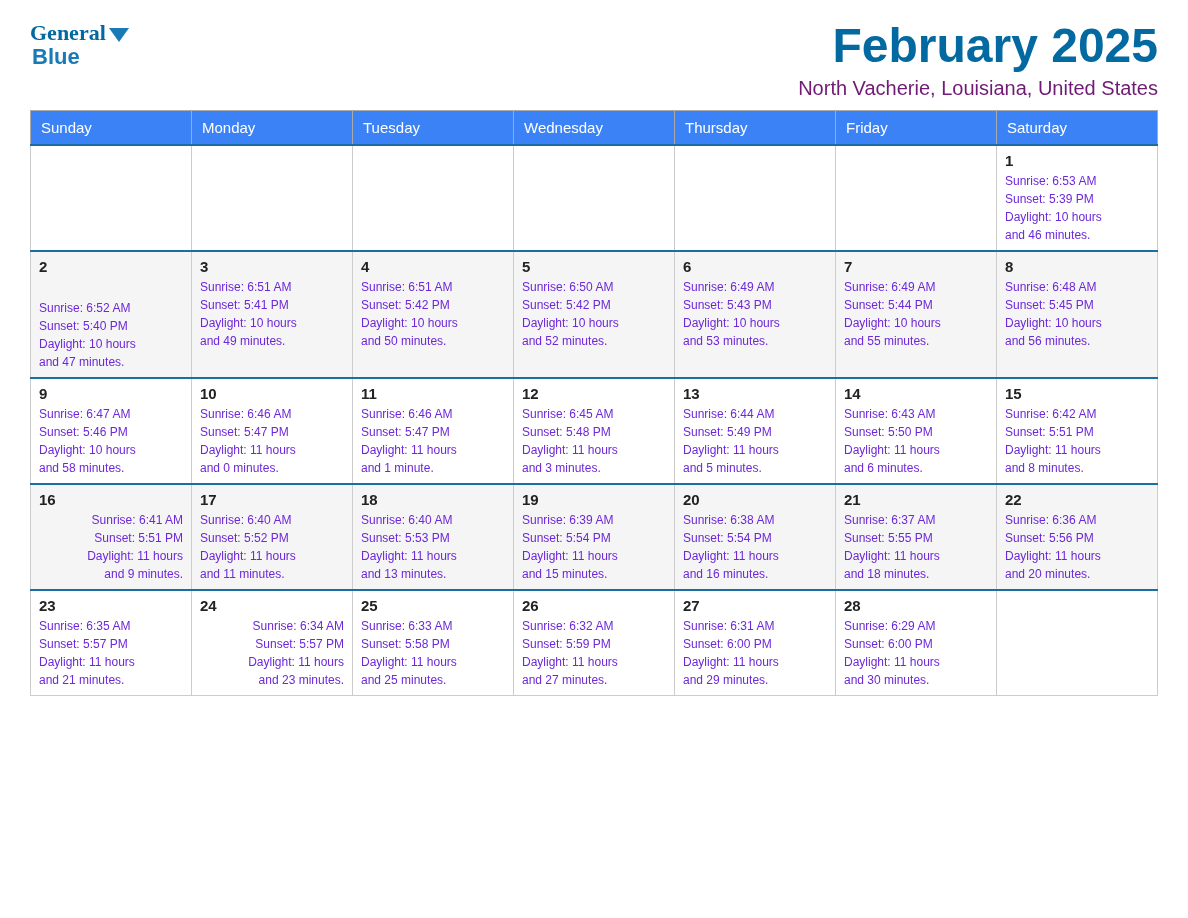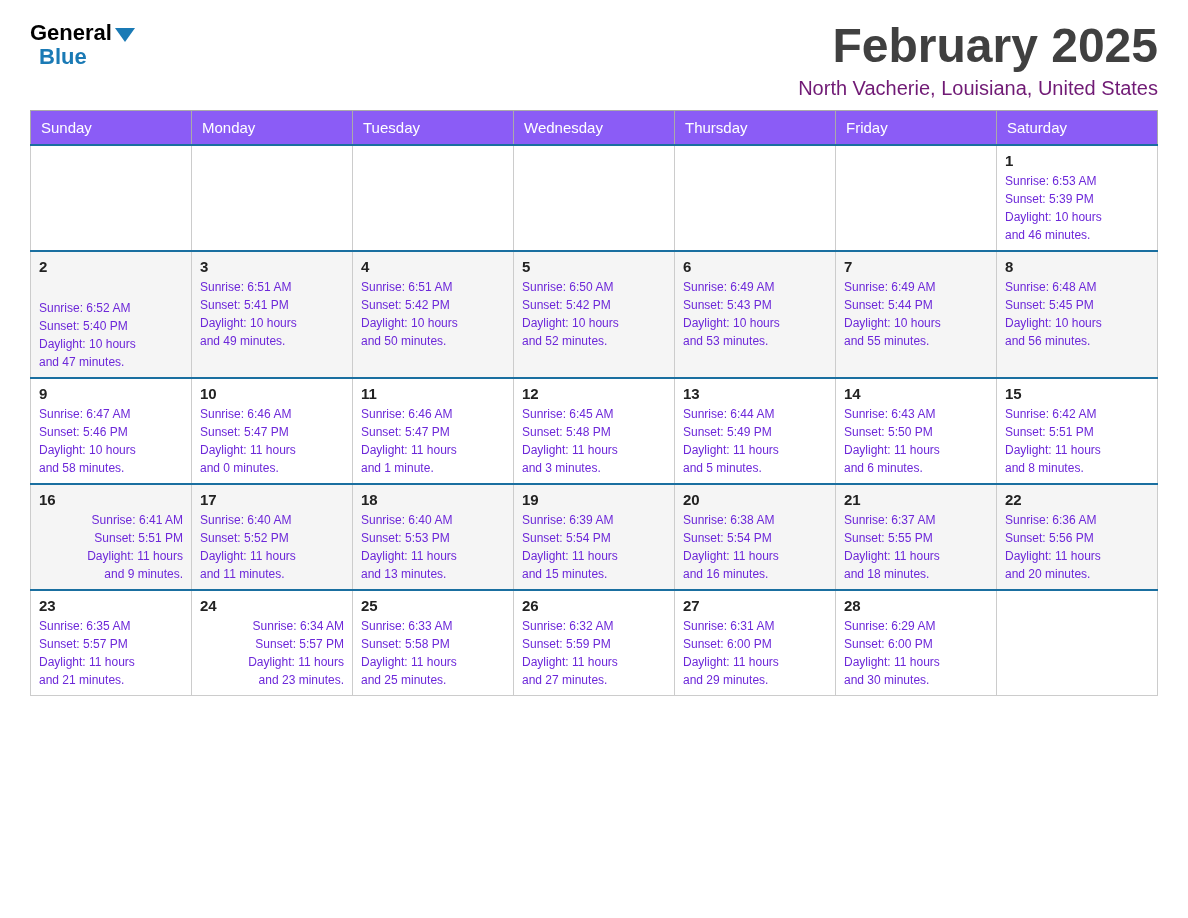--- a/index.html
+++ b/index.html
@@ -17,59 +17,60 @@
       margin-bottom: 10px;
     }
     .logo {
       display: flex;
       flex-direction: column;
       align-items: flex-start;
     }
     .logo-general {
       font-size: 22px;
       font-weight: bold;
-      color: #000000;
+      color: #0369a1;
+      font-family: Liberation Serif, serif;
     }
     .logo-arrow {
       width: 0;
       height: 0;
       border-left: 10px solid transparent;
       border-right: 10px solid transparent;
       border-top: 14px solid #1a7ab5;
       margin-left: 3px;
       margin-top: 4px;
     }
     .logo-blue {
       font-size: 22px;
       font-weight: bold;
       color: #1a7ab5;
       margin-top: -2px;
-      margin-left: 9px;
+      margin-left: 2px;
     }
     .title-section {
       text-align: right;
     }
     .month-title {
       font-size: 48px;
       font-weight: bold;
-      color: #404040;
+      color: #0369a1;
       line-height: 1.1;
     }
     .location-subtitle {
       font-size: 20px;
       color: #701a75;
       margin-top: 4px;
     }
     .calendar {
       width: 100%;
       border-collapse: collapse;
       margin-top: 10px;
     }
     .calendar th {
-      background-color: #8b5cf6;
+      background-color: #3b82f6;
       color: #fff;
       font-size: 15px;
       font-weight: normal;
       padding: 8px 10px;
       text-align: left;
       border: 1px solid #aaa;
     }
     .calendar td {
       vertical-align: top;
       border: 1px solid #ccc;

